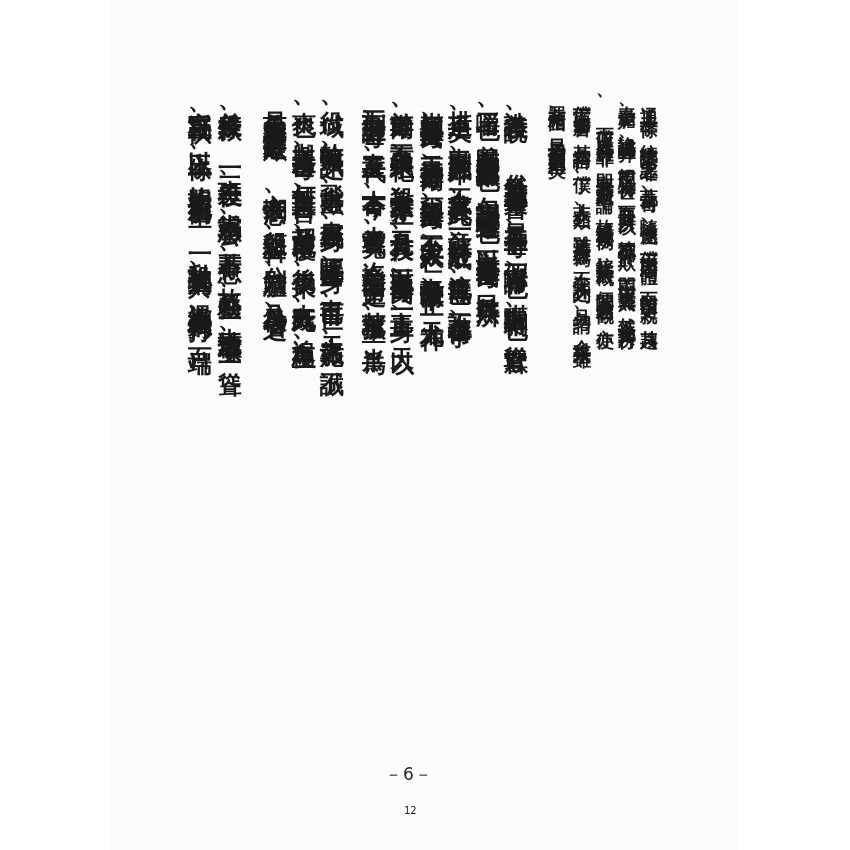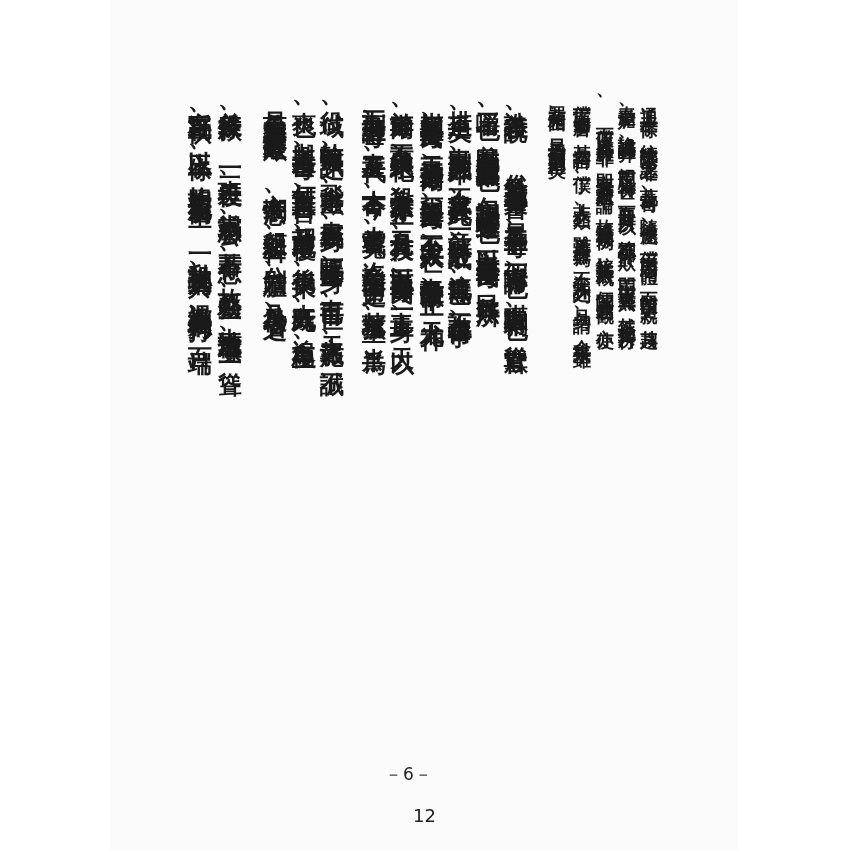--- a/index.html
+++ b/index.html
@@ -41,24 +41,24 @@
       position: absolute;
       left: 385px;
       top: 763px;
       font-family: "DejaVu Sans", "Liberation Sans", sans-serif;
       font-size: 17px;
       color: #222;
       letter-spacing: 1px;
     }
     .folio {
       position: absolute;
-      left: 413px;
+      left: 404px;
       top: 805px;
       font-family: "DejaVu Sans", "Liberation Sans", sans-serif;
-      font-size: 18px;
+      font-size: 10px;
       color: #222;
     }
   </style>
 </head>
 <body>
 
 <div class="page"></div>
 
 <div id="columns">
   <div class="col small" style="left:640px">通上二十三條、統誅僕丁不忠之罪、蓋凡官司、隨後應使、僕丁與門丁同體、而較門丁更親、其趨</div>

